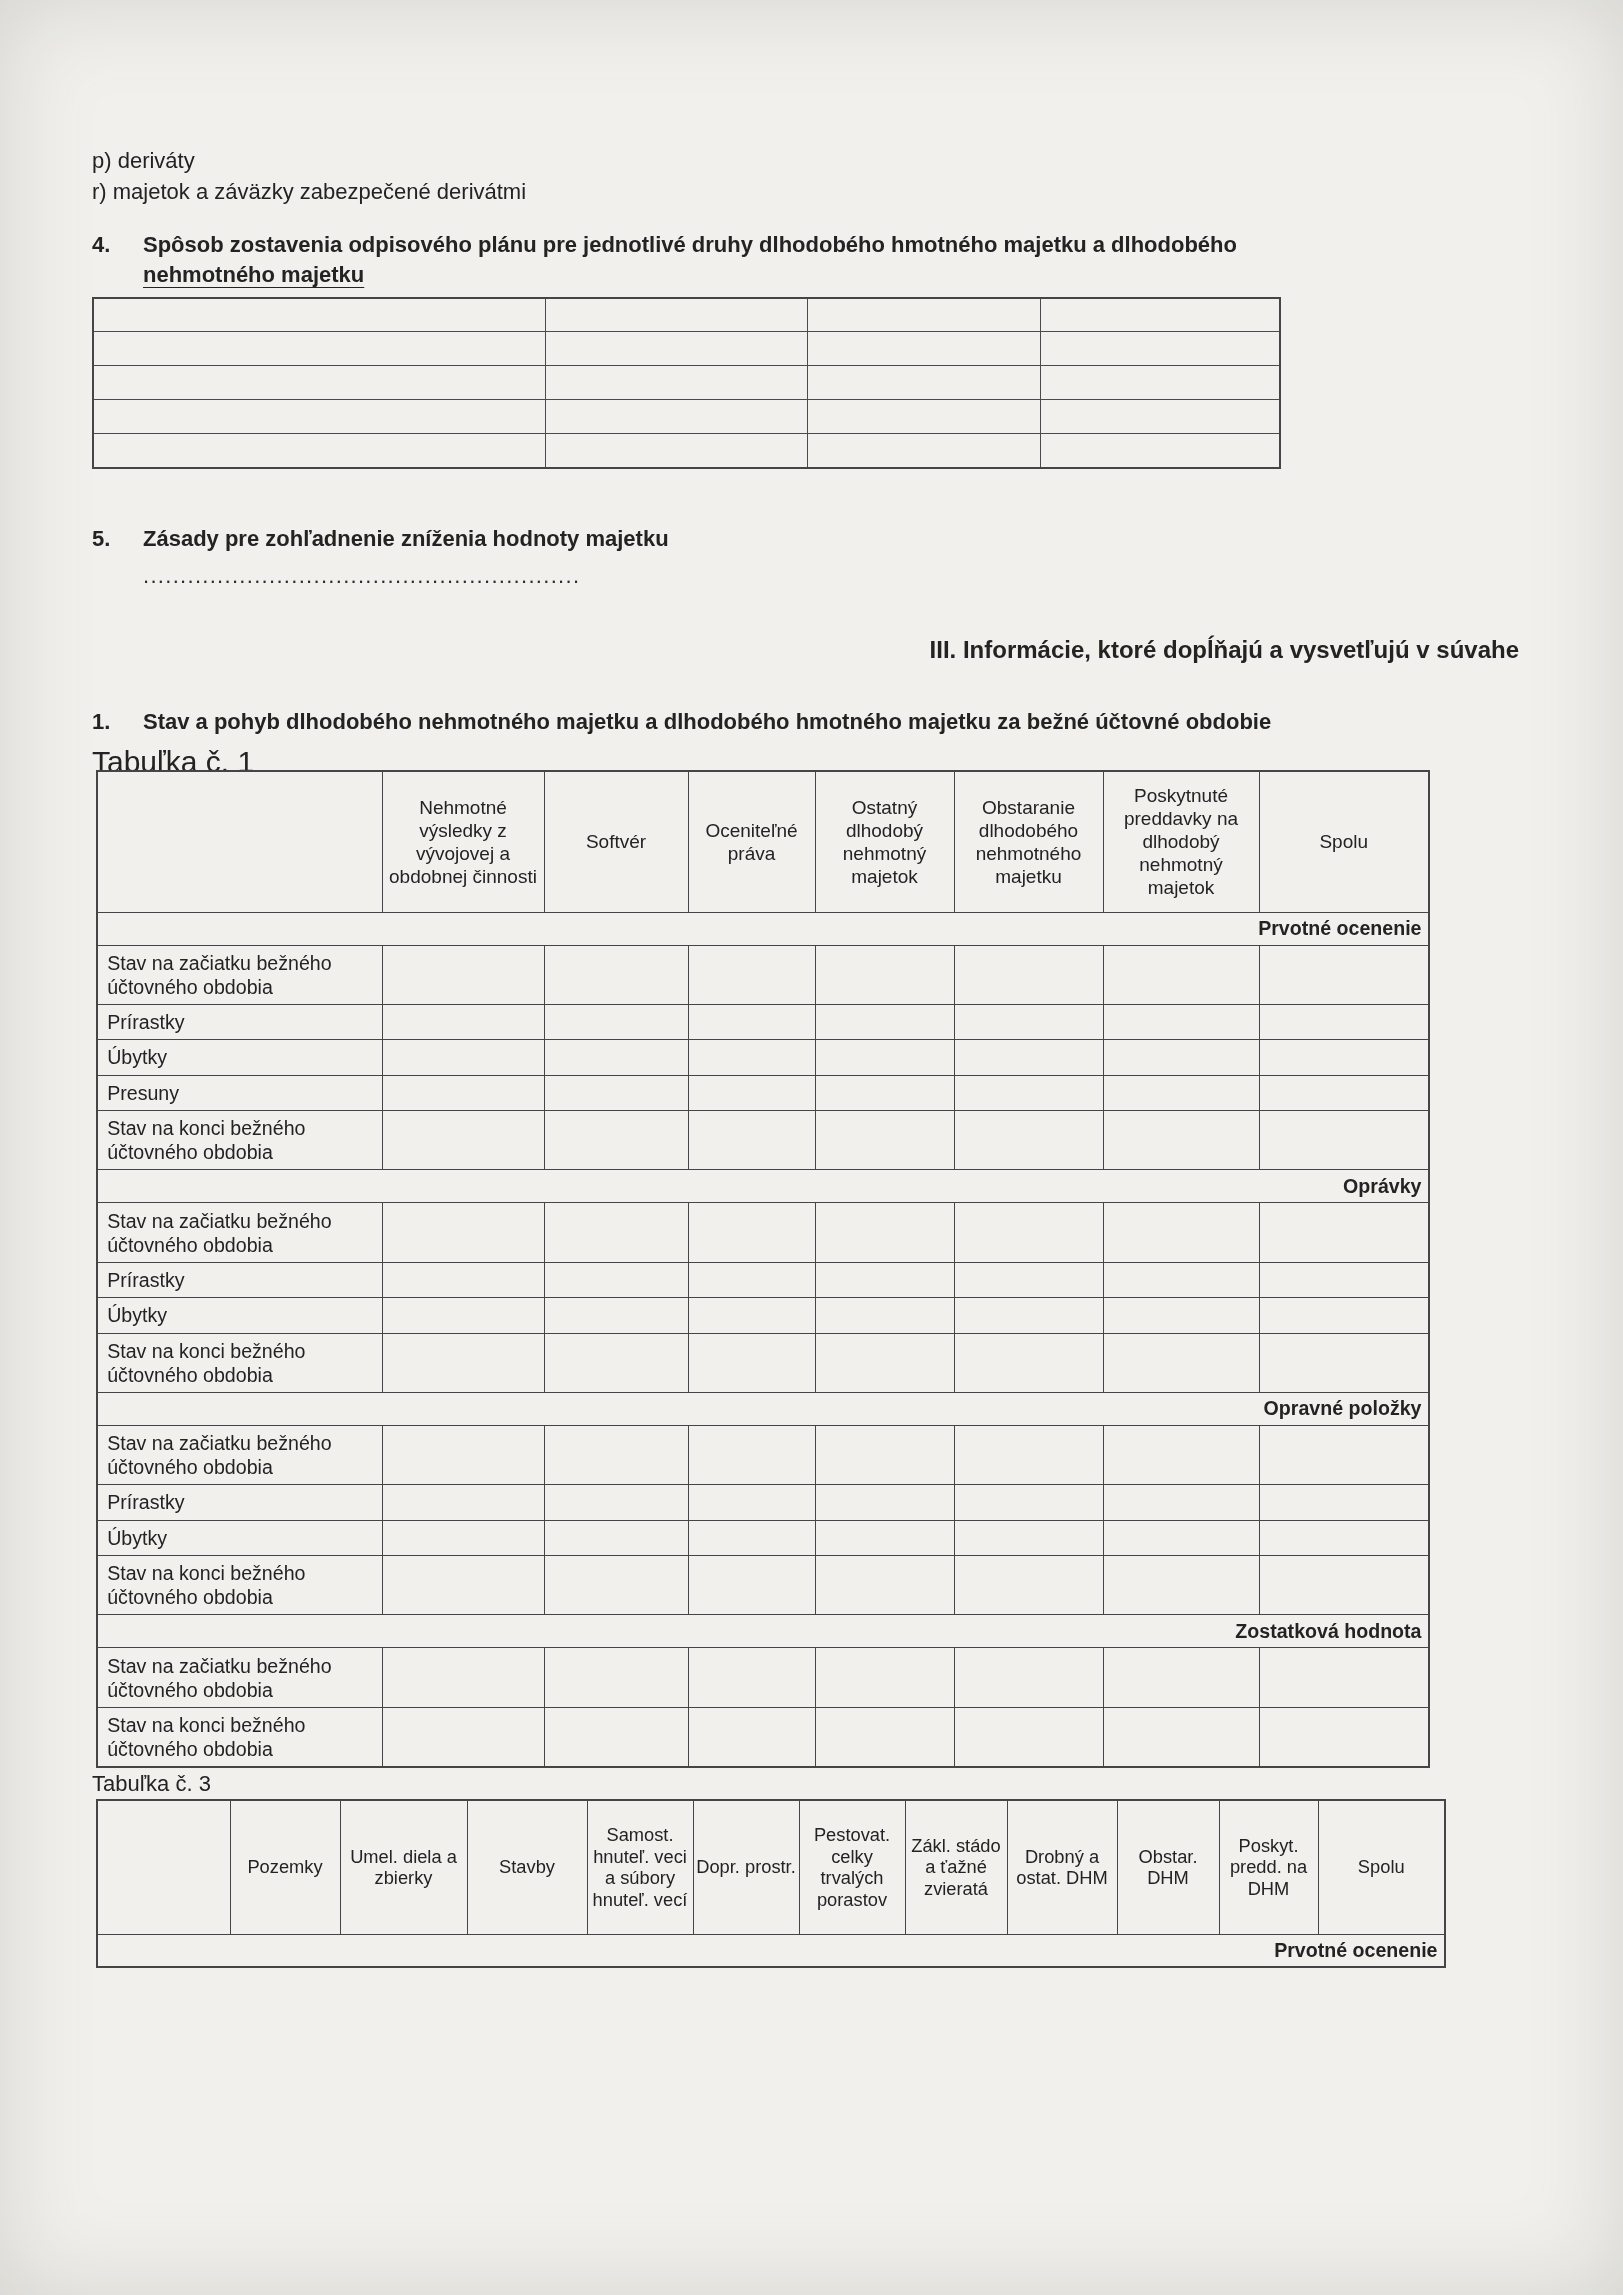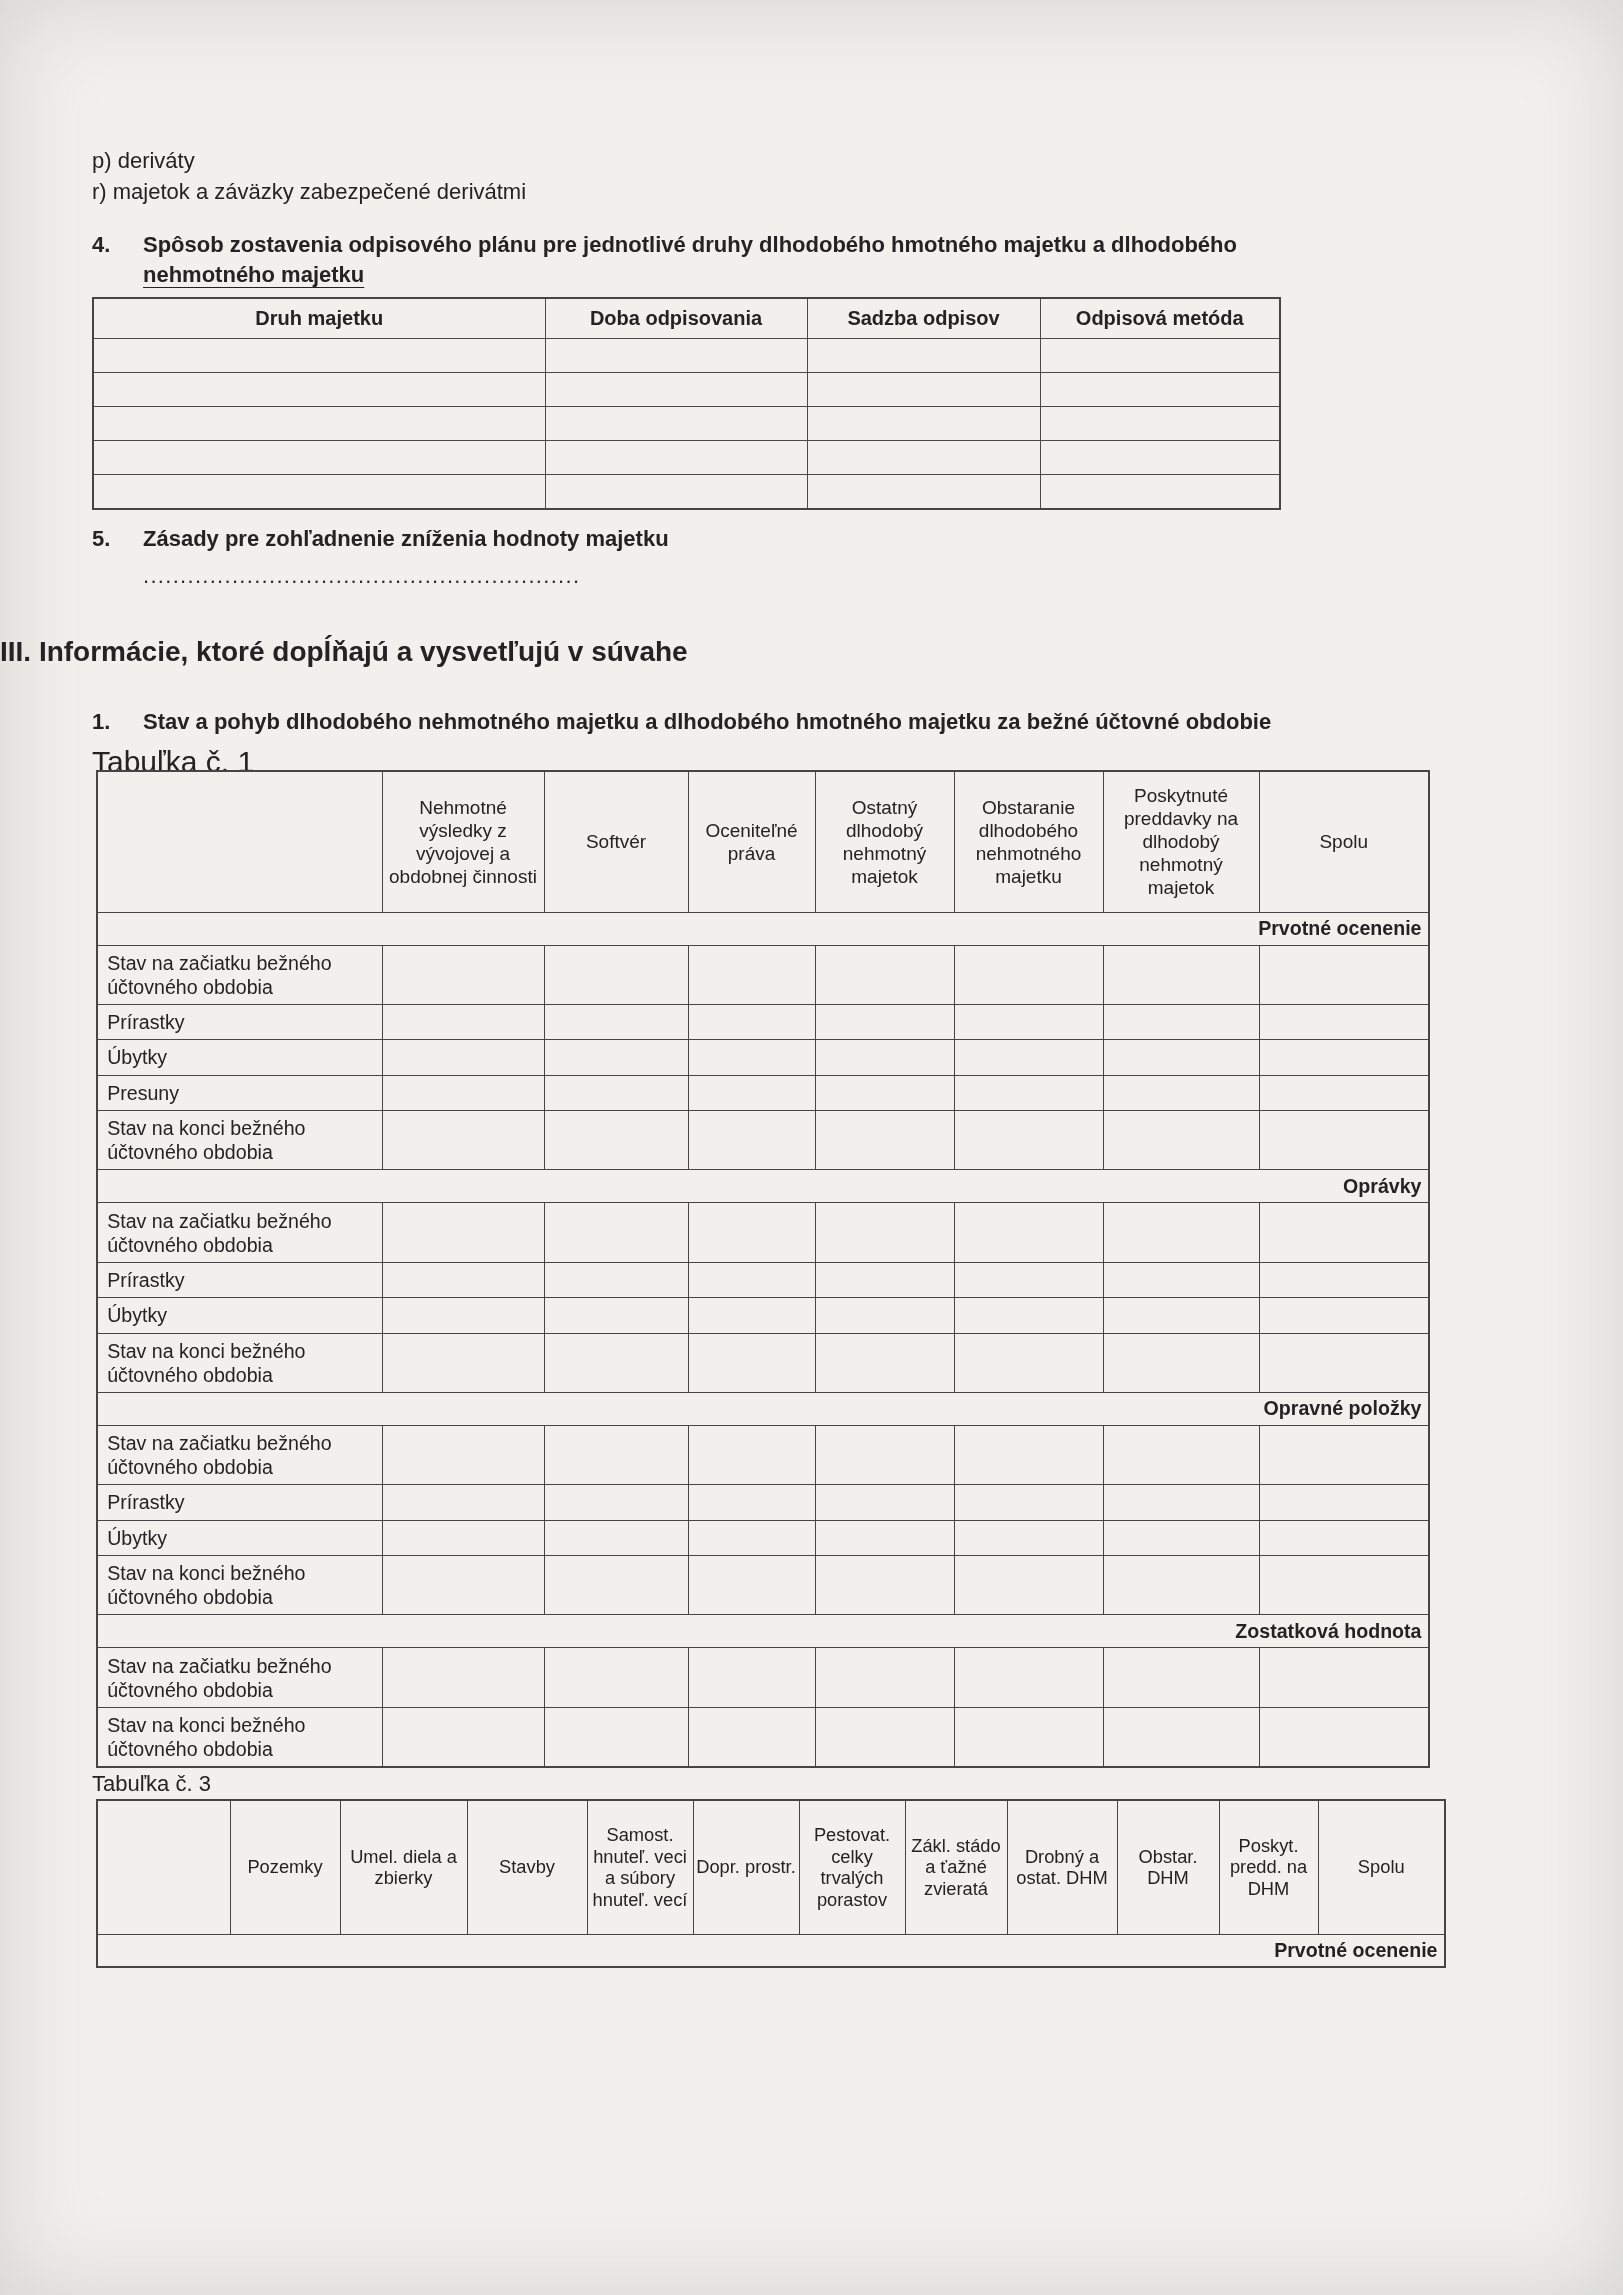--- a/index.html
+++ b/index.html
@@ -27,21 +27,21 @@
   .u { text-decoration: underline; text-decoration-thickness: 1.3px; text-underline-offset: 4.6px; }
 
   .sec4 { position: absolute; left: 92px; top: 230px; width: 1283px; }
   .sec4 .tbl-wrap { margin-top: 6.5px; }
 
   .sec5 { position: absolute; left: 92px; top: 524px; width: 1244px; }
   .dots { font-size: 22px; letter-spacing: 1.3px; margin-left: 51px; margin-top: 9.2px; color: #2c2c2c; }
 
   .part3-heading {
     position: absolute; left: 0; top: 636px; width: 1519px;
-    text-align: left; font-size: 28px; font-weight: bold;
+    text-align: right; font-size: 24px; font-weight: bold;
   }
 
   .sec1 { position: absolute; left: 92px; top: 707px; width: 1440px; }
 
   .caption1 { position: absolute; left: 92px; top: 745px; font-size: 30px; }
   .caption2 { position: absolute; left: 92px; top: 1771px; font-size: 22px; }
 
   
   table.tbl { border-collapse: collapse; table-layout: fixed; background: transparent; }
   table.tbl, table.tbl th, table.tbl td { border: 1.3px solid #454545; }
@@ -95,26 +95,20 @@
     <div class="tbl-wrap">
       <table class="tbl" id="odpisy-table">
         <colgroup>
           <col style="width:452px">
             <col style="width:262px">
             <col style="width:233px">
             <col style="width:240px">
         </colgroup>
         <tbody>
             <tr>
-              <th>Druh majetku</th>
-              <th>Doba odpisovania</th>
-              <th>Sadzba odpisov</th>
-              <th>Odpisová metóda</th>
-            </tr>
-            <tr>
               <td class="empty"></td>
               <td class="empty"></td>
               <td class="empty"></td>
               <td class="empty"></td>
             </tr>
             <tr>
               <td class="empty"></td>
               <td class="empty"></td>
               <td class="empty"></td>
               <td class="empty"></td>

